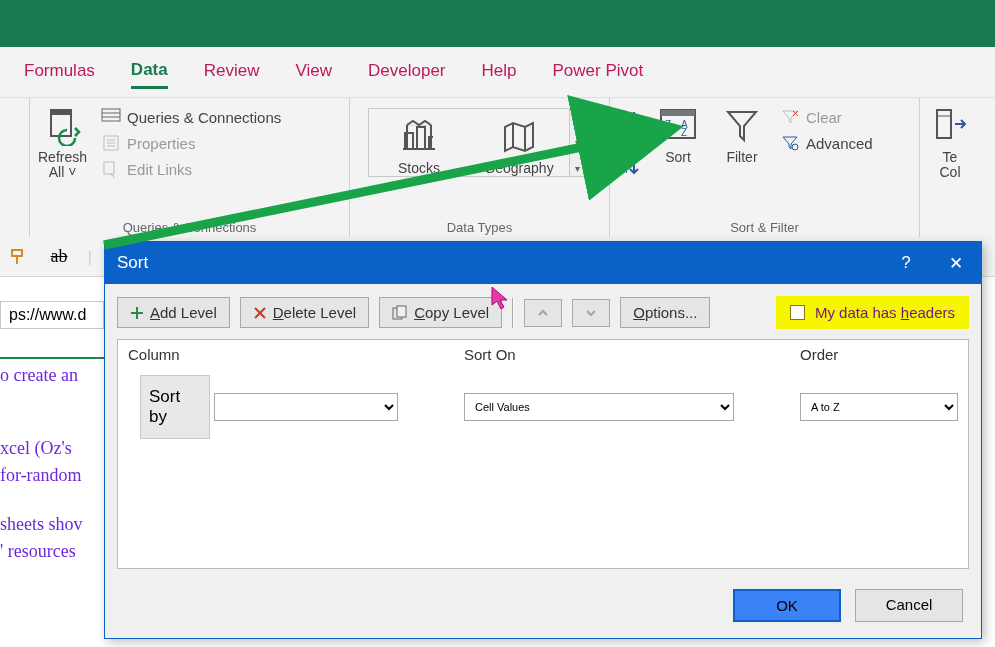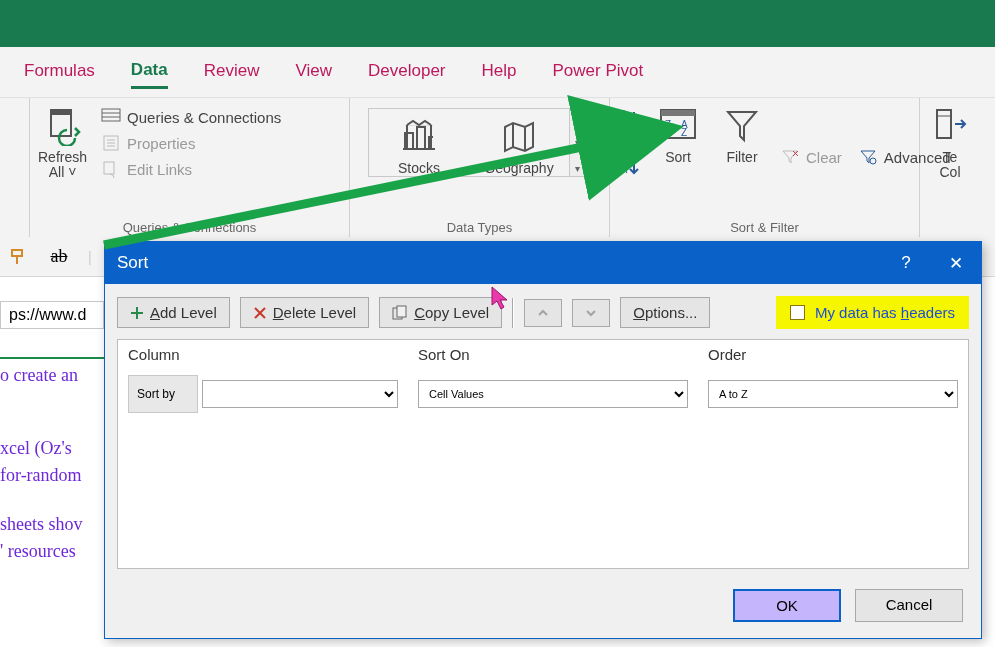--- a/index.html
+++ b/index.html
@@ -161,53 +161,55 @@
   .dlg .tsep {
     width:2px; height:30px;
     border-left:1px solid #a8a8a8;
     border-right:1px solid #fff;
   }
   .dlg .headers {
     margin-left:auto;
     background: #f6f600;
     padding: 8px 14px 8px 14px;
     display:flex; align-items:center; gap:10px;
-    font-size:15px; color:#1d4ed8;
+    font-size:15px; color:#701a75;
   }
   .dlg .headers .chk {
     width:15px; height:15px;
     border:1px solid #8a7600;
     background:#fff;
     display:inline-block;
   }
   .dlg .rulesarea {
     margin: 0 12px 12px 12px;
     border: 1px solid #bcbcbc;
     background: #fff;
     height: 230px;
   }
   .dlg .rhead, .dlg .rrow {
     display:flex;
     font-size:15px;
+    gap:46px;
   }
   .dlg .rhead > div, .dlg .rrow > div {
     padding: 6px 10px;
   }
   .dlg .c1 { width: 290px; }
   .dlg .c2 { width: 290px; }
   .dlg .c3 { flex: 1; }
   .dlg .rhead { color:#333; }
   .dlg .rrow { align-items:center; }
   .dlg .sortlbl {
     background:#e8e8e8;
     border:1px solid #c8c8c8;
     padding: 11px 8px;
-    font-size:12px;
+    font-size:17px;
     width:70px;
     display:inline-block;
+    margin-left:12px;
   }
   .dlg select, .dlg .fake-select {
     width: 100%;
     font-size:11px;
     padding:4px 6px;
     background:#fff;
     border:1px solid #a8a8a8;
     height:28px;
   }
   .dlg .c1inner { display:flex; gap:4px; align-items:center; }
@@ -223,21 +225,21 @@
     width:108px;
     padding:6px 0;
     text-align:center;
     font-size:15px;
     background:#e5e5e5;
     border:1px solid #a8a8a8;
     cursor:pointer;
   }
   .dlg .fbtn.primary {
     border:2px solid #0a62c9;
-    background:#c4b5fd;
+    background:#3b82f6;
   }
 
   .underline-key { text-decoration: underline; }
 
   
   .arrow-overlay {
     position:absolute;
     left:0; top:0;
     pointer-events:none;
   }
@@ -390,21 +392,21 @@
         <div class="txt">Sort</div>
       </div>
       <div class="vbtn">
         <div class="icon">
           <svg width="40" height="40">
               <path d="M6 6 L34 6 L22 20 L22 34 L18 30 L18 20 Z" fill="none" stroke="#555" stroke-width="2"></path>
             </svg>
         </div>
         <div class="txt">Filter</div>
       </div>
-      <div style="display:flex; flex-direction:row; padding-top:6px;">
+      <div style="display:flex; flex-direction:column; padding-top:6px;">
         <div class="qcrow">
           <span class="sicon">
               <svg width="18" height="16">
                 <path d="M2 2 L16 2 L10 9 L10 14 L8 12 L8 9 Z" fill="none" stroke="#bbb"></path>
                 <line x1="12" y1="2" x2="17" y2="7" stroke="#c44"></line>
                 <line x1="17" y1="2" x2="12" y2="7" stroke="#c44"></line>
               </svg>
             </span>
           <span class="txt dim">Clear</span>
         </div>

